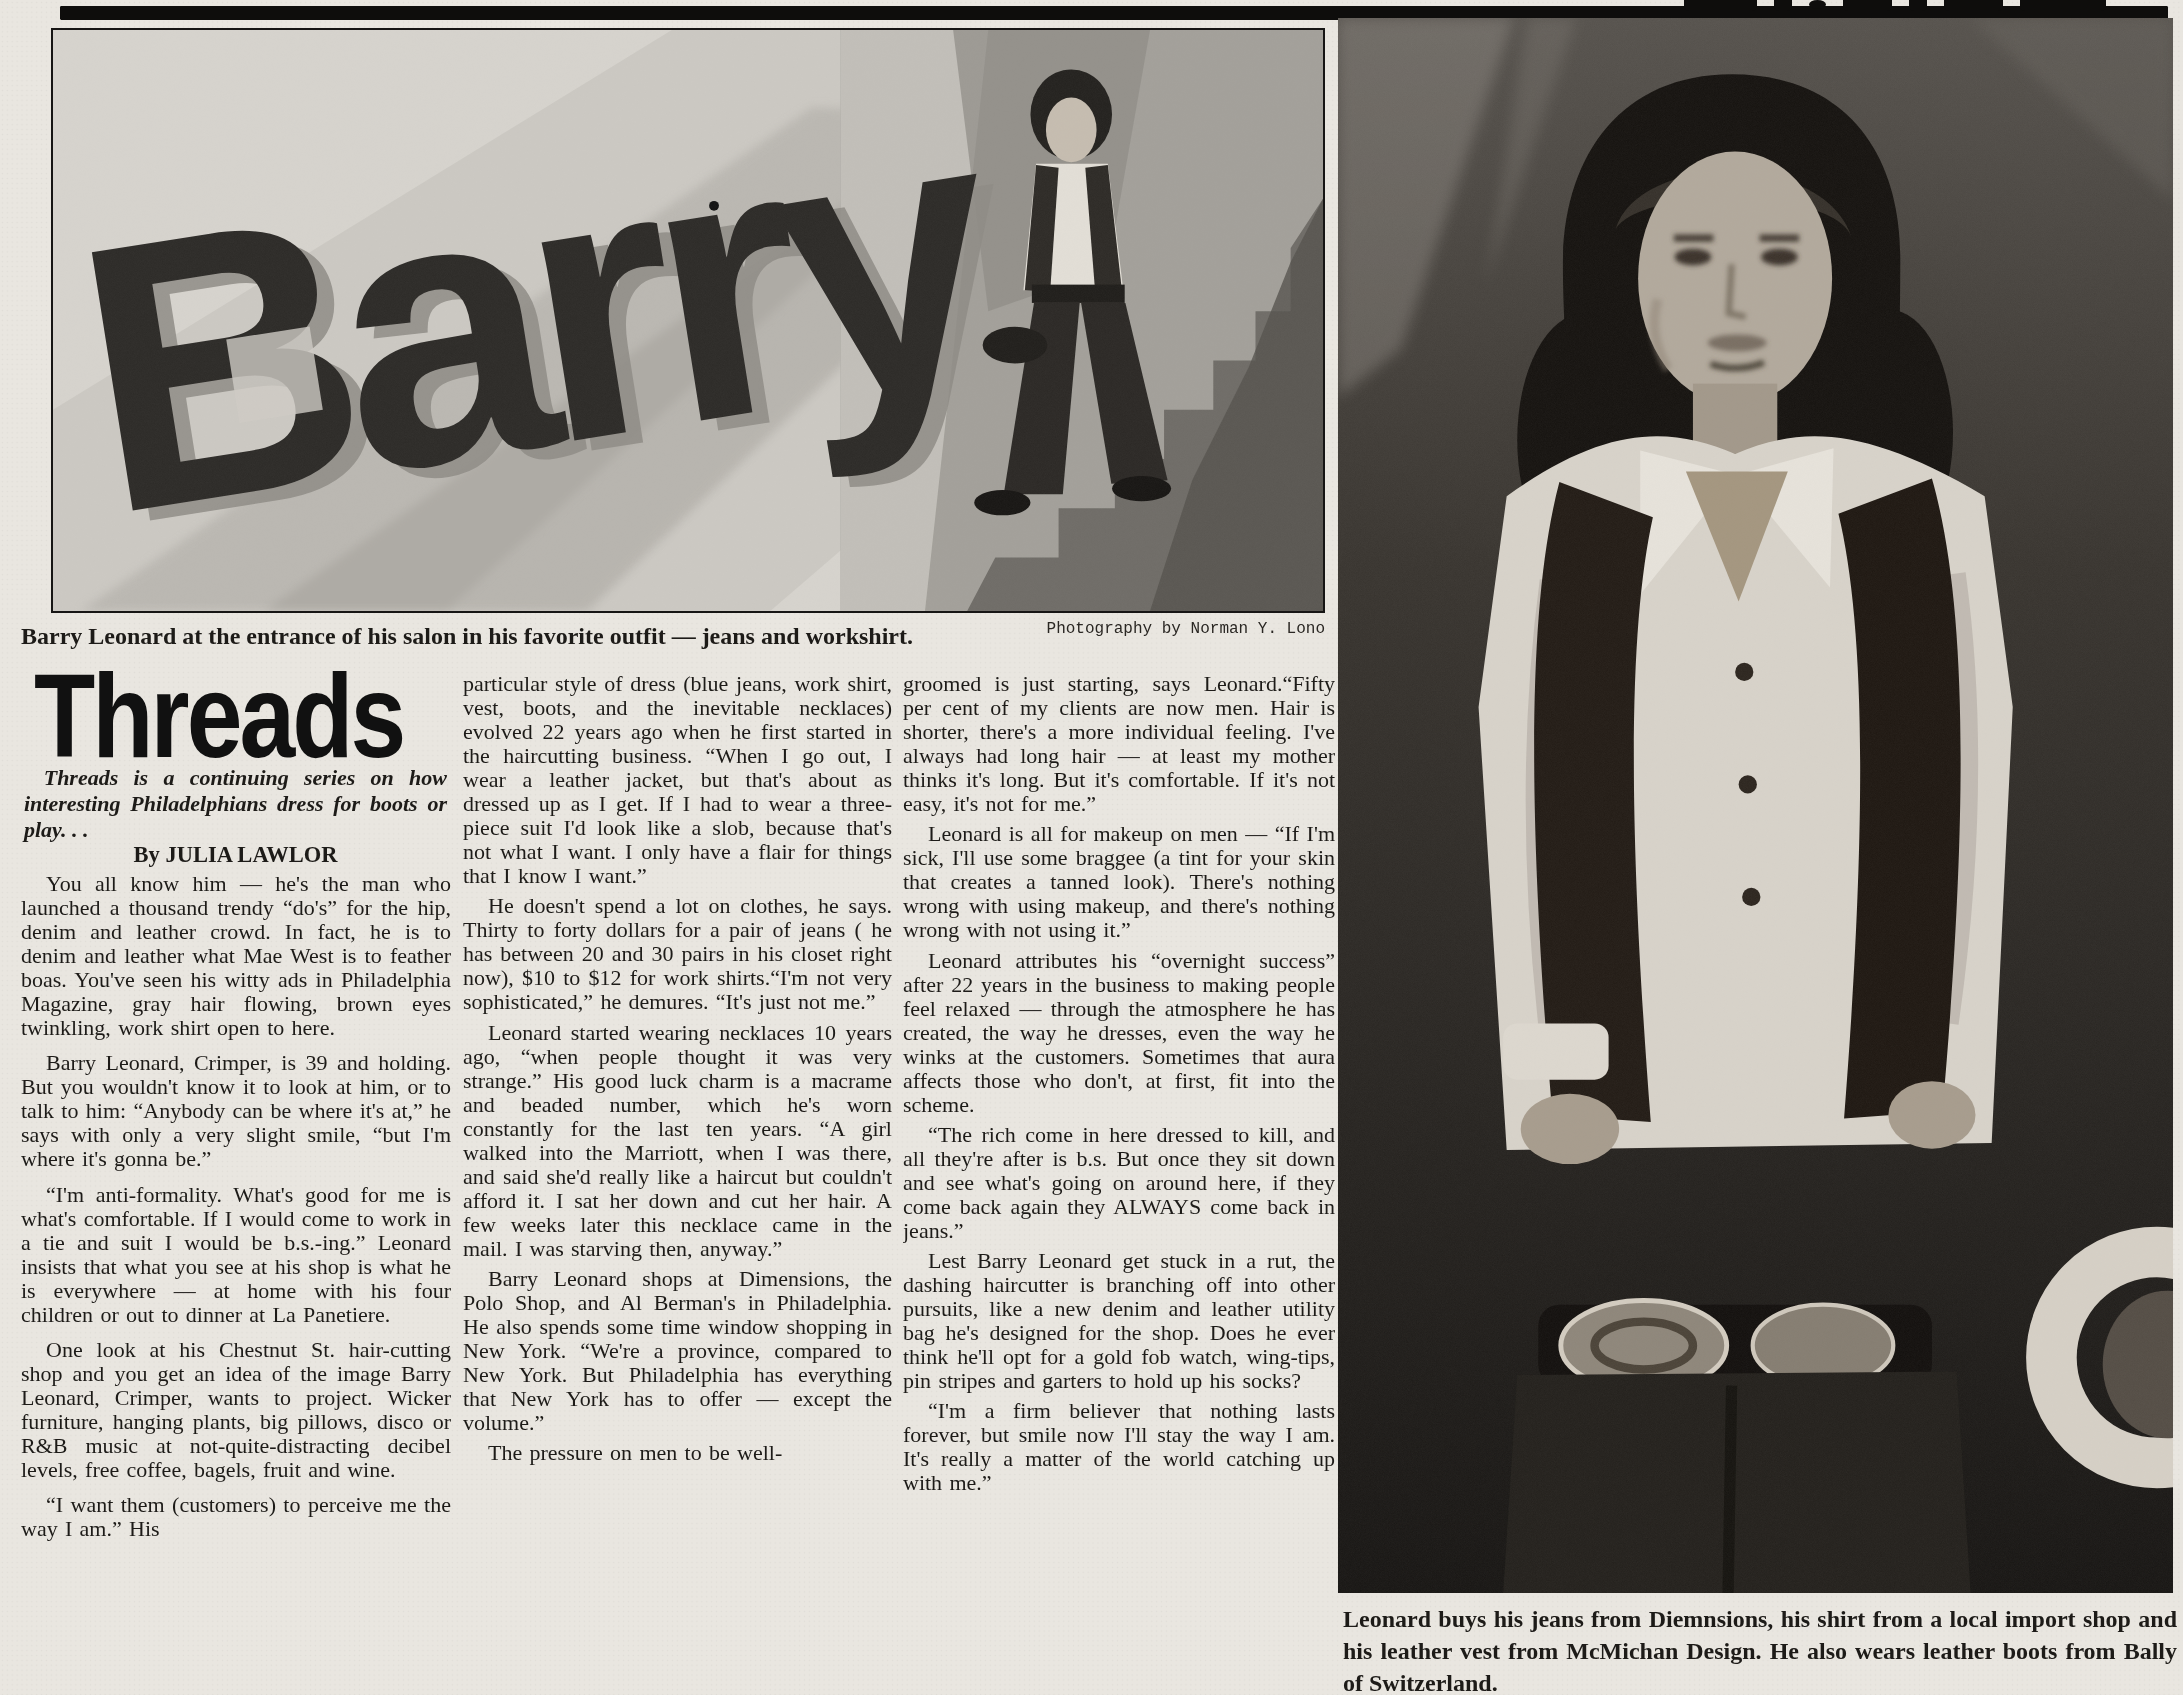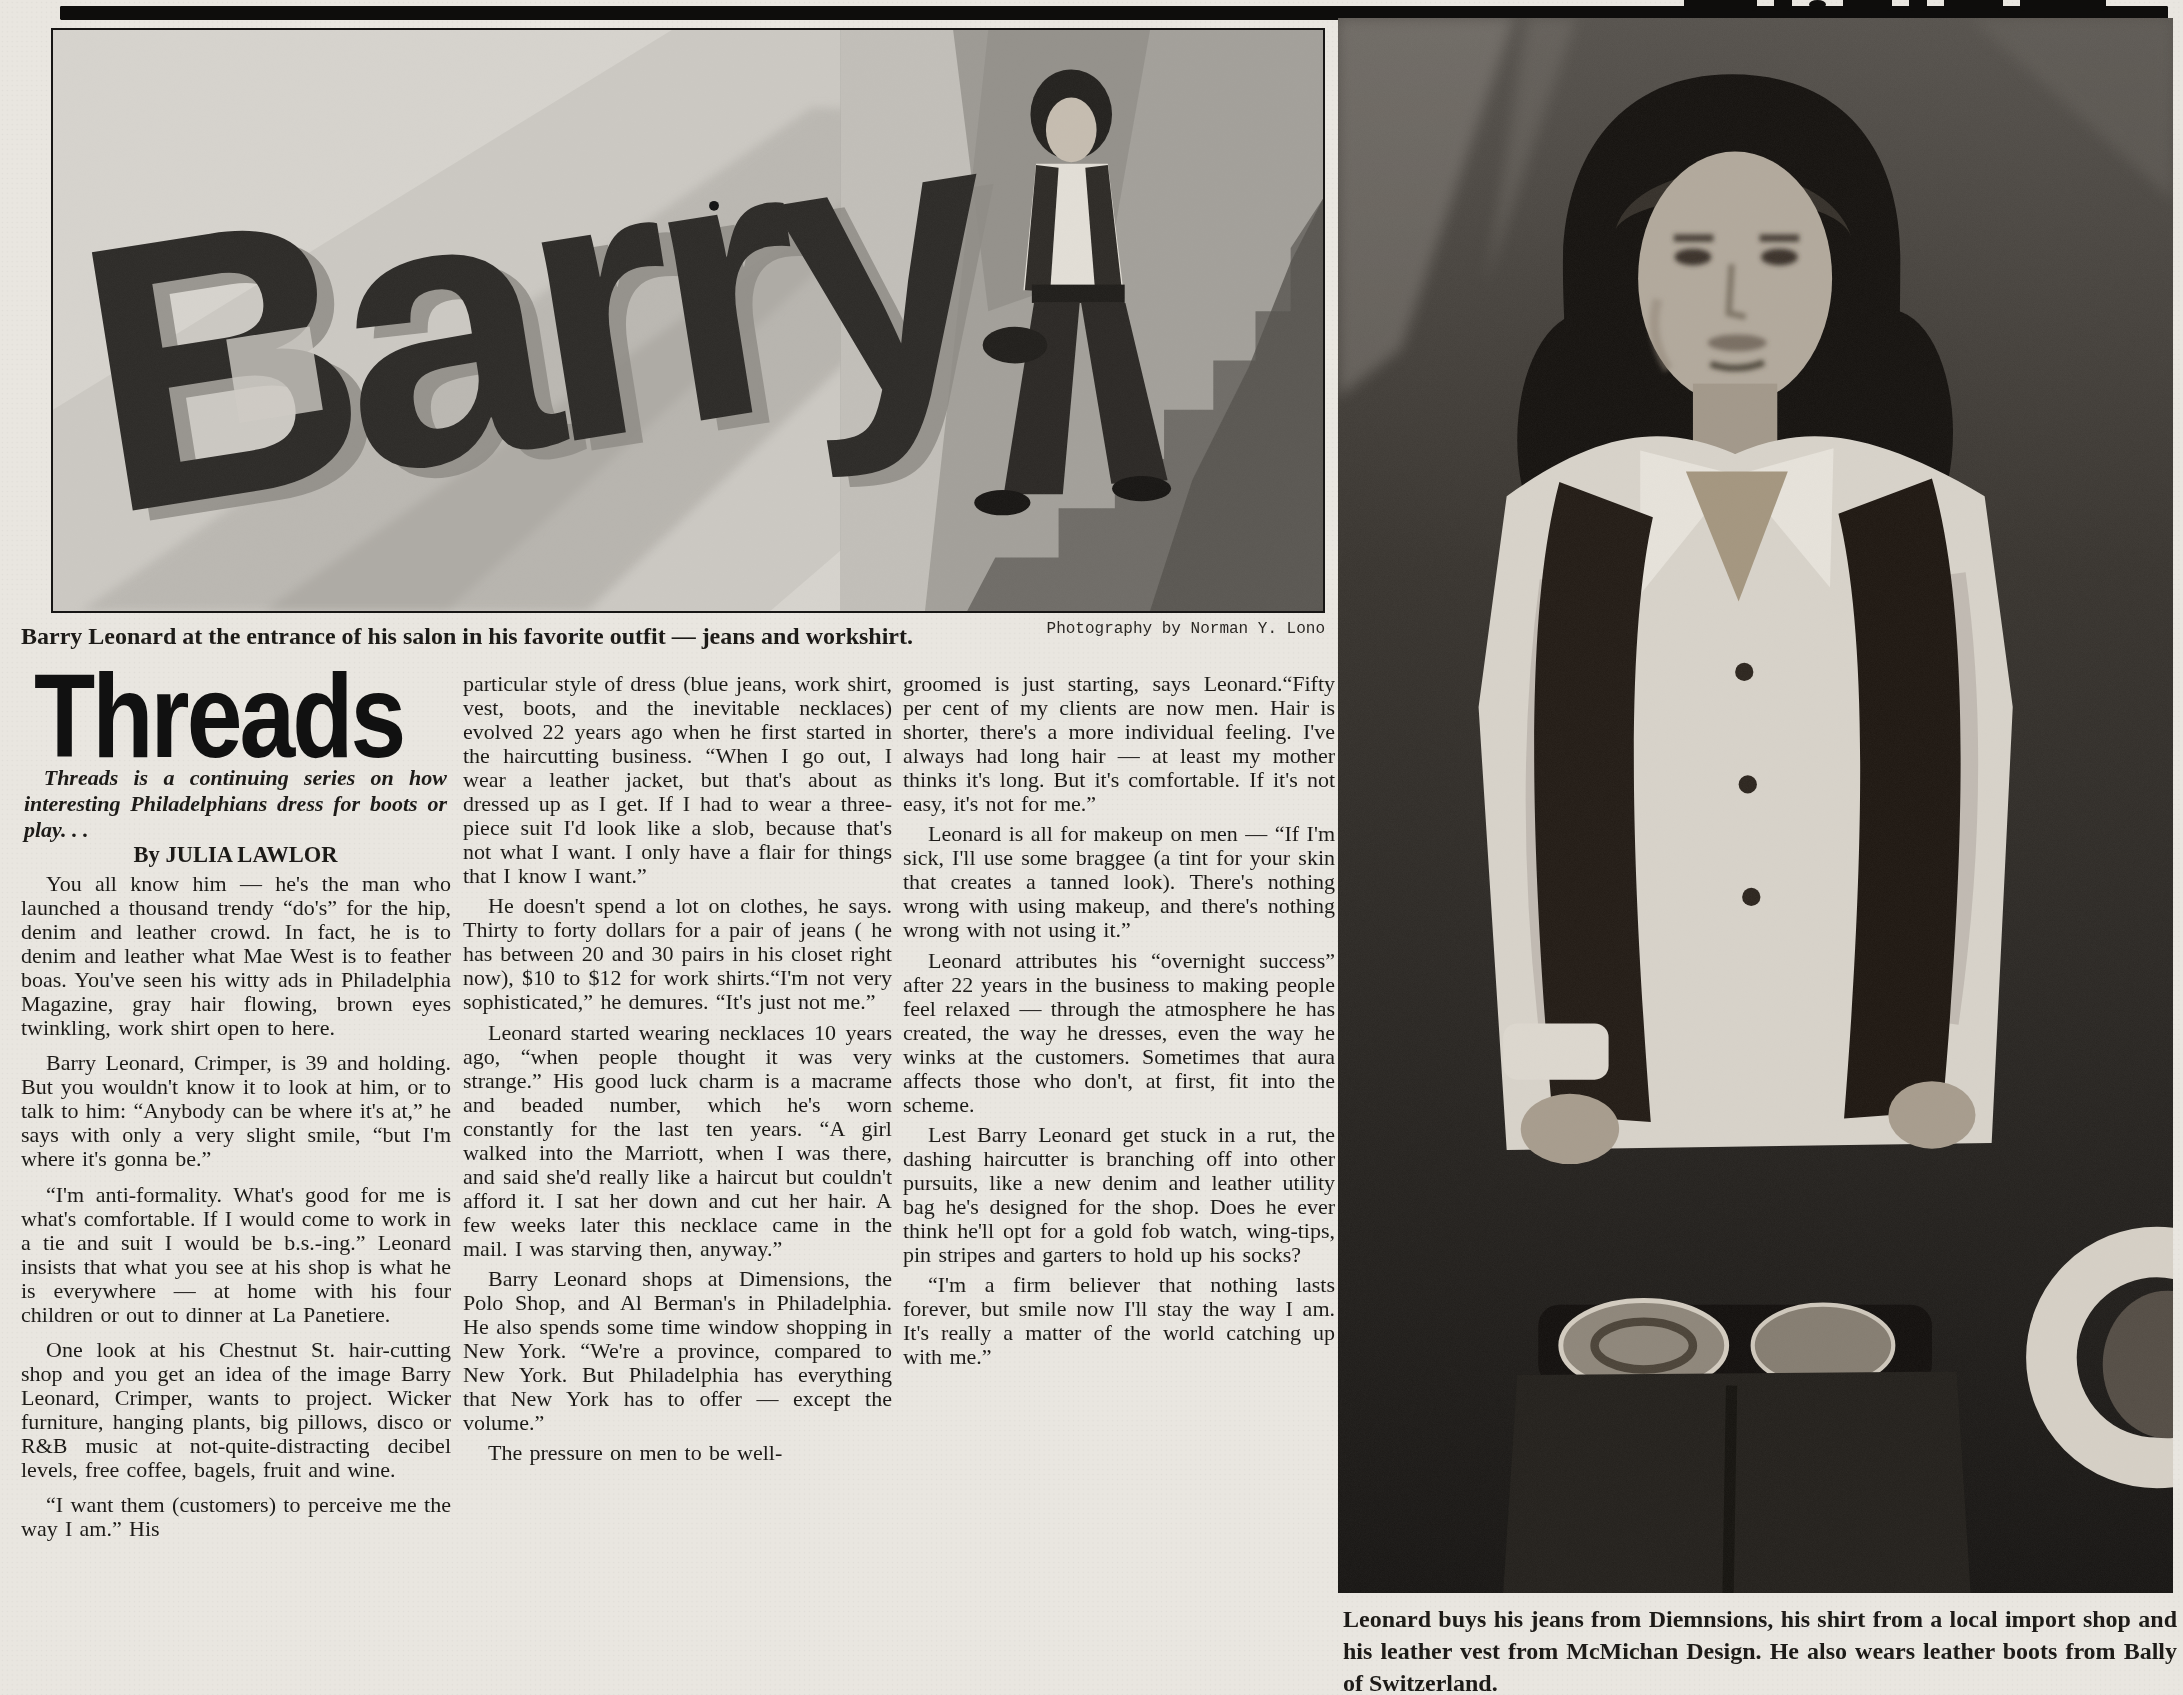--- a/index.html
+++ b/index.html
@@ -209,18 +209,19 @@
     <p>He doesn't spend a lot on clothes, he says. Thirty to forty dollars for a pair of jeans ( he has between 20 and 30 pairs in his closet right now), $10 to $12 for work shirts.“I'm not very sophisticated,” he demures. “It's just not me.”</p>
     <p>Leonard started wearing necklaces 10 years ago, “when people thought it was very strange.” His good luck charm is a macrame and beaded number, which he's worn constantly for the last ten years. “A girl walked into the Marriott, when I was there, and said she'd really like a haircut but couldn't afford it. I sat her down and cut her hair. A few weeks later this necklace came in the mail. I was starving then, anyway.”</p>
     <p>Barry Leonard shops at Dimensions, the Polo Shop, and Al Berman's in Philadelphia. He also spends some time window shopping in New York. “We're a province, compared to New York. But Philadelphia has everything that New York has to offer — except the volume.”</p>
     <p>The pressure on men to be well-</p>
   </div>
 
   <div class="col col3">
     <p class="cont">groomed is just starting, says Leonard.“Fifty per cent of my clients are now men. Hair is shorter, there's a more individual feeling. I've always had long hair — at least my mother thinks it's long. But it's comfortable. If it's not easy, it's not for me.”</p>
     <p>Leonard is all for makeup on men — “If I'm sick, I'll use some braggee (a tint for your skin that creates a tanned look). There's nothing wrong with using makeup, and there's nothing wrong with not using it.”</p>
     <p>Leonard attributes his “overnight success” after 22 years in the business to making people feel relaxed — through the atmosphere he has created, the way he dresses, even the way he winks at the customers. Sometimes that aura affects those who don't, at first, fit into the scheme.</p>
+    <p>“The rich come in here dressed to kill, and all they're after is b.s. But once they sit down and see what's going on around here, if they come back again they ALWAYS come back in jeans.”</p>
     <p>Lest Barry Leonard get stuck in a rut, the dashing haircutter is branching off into other pursuits, like a new denim and leather utility bag he's designed for the shop. Does he ever think he'll opt for a gold fob watch, wing-tips, pin stripes and garters to hold up his socks?</p>
     <p>“I'm a firm believer that nothing lasts forever, but smile now I'll stay the way I am. It's really a matter of the world catching up with me.”</p>
   </div>
 
 </div>
 
 
 </body></html>

